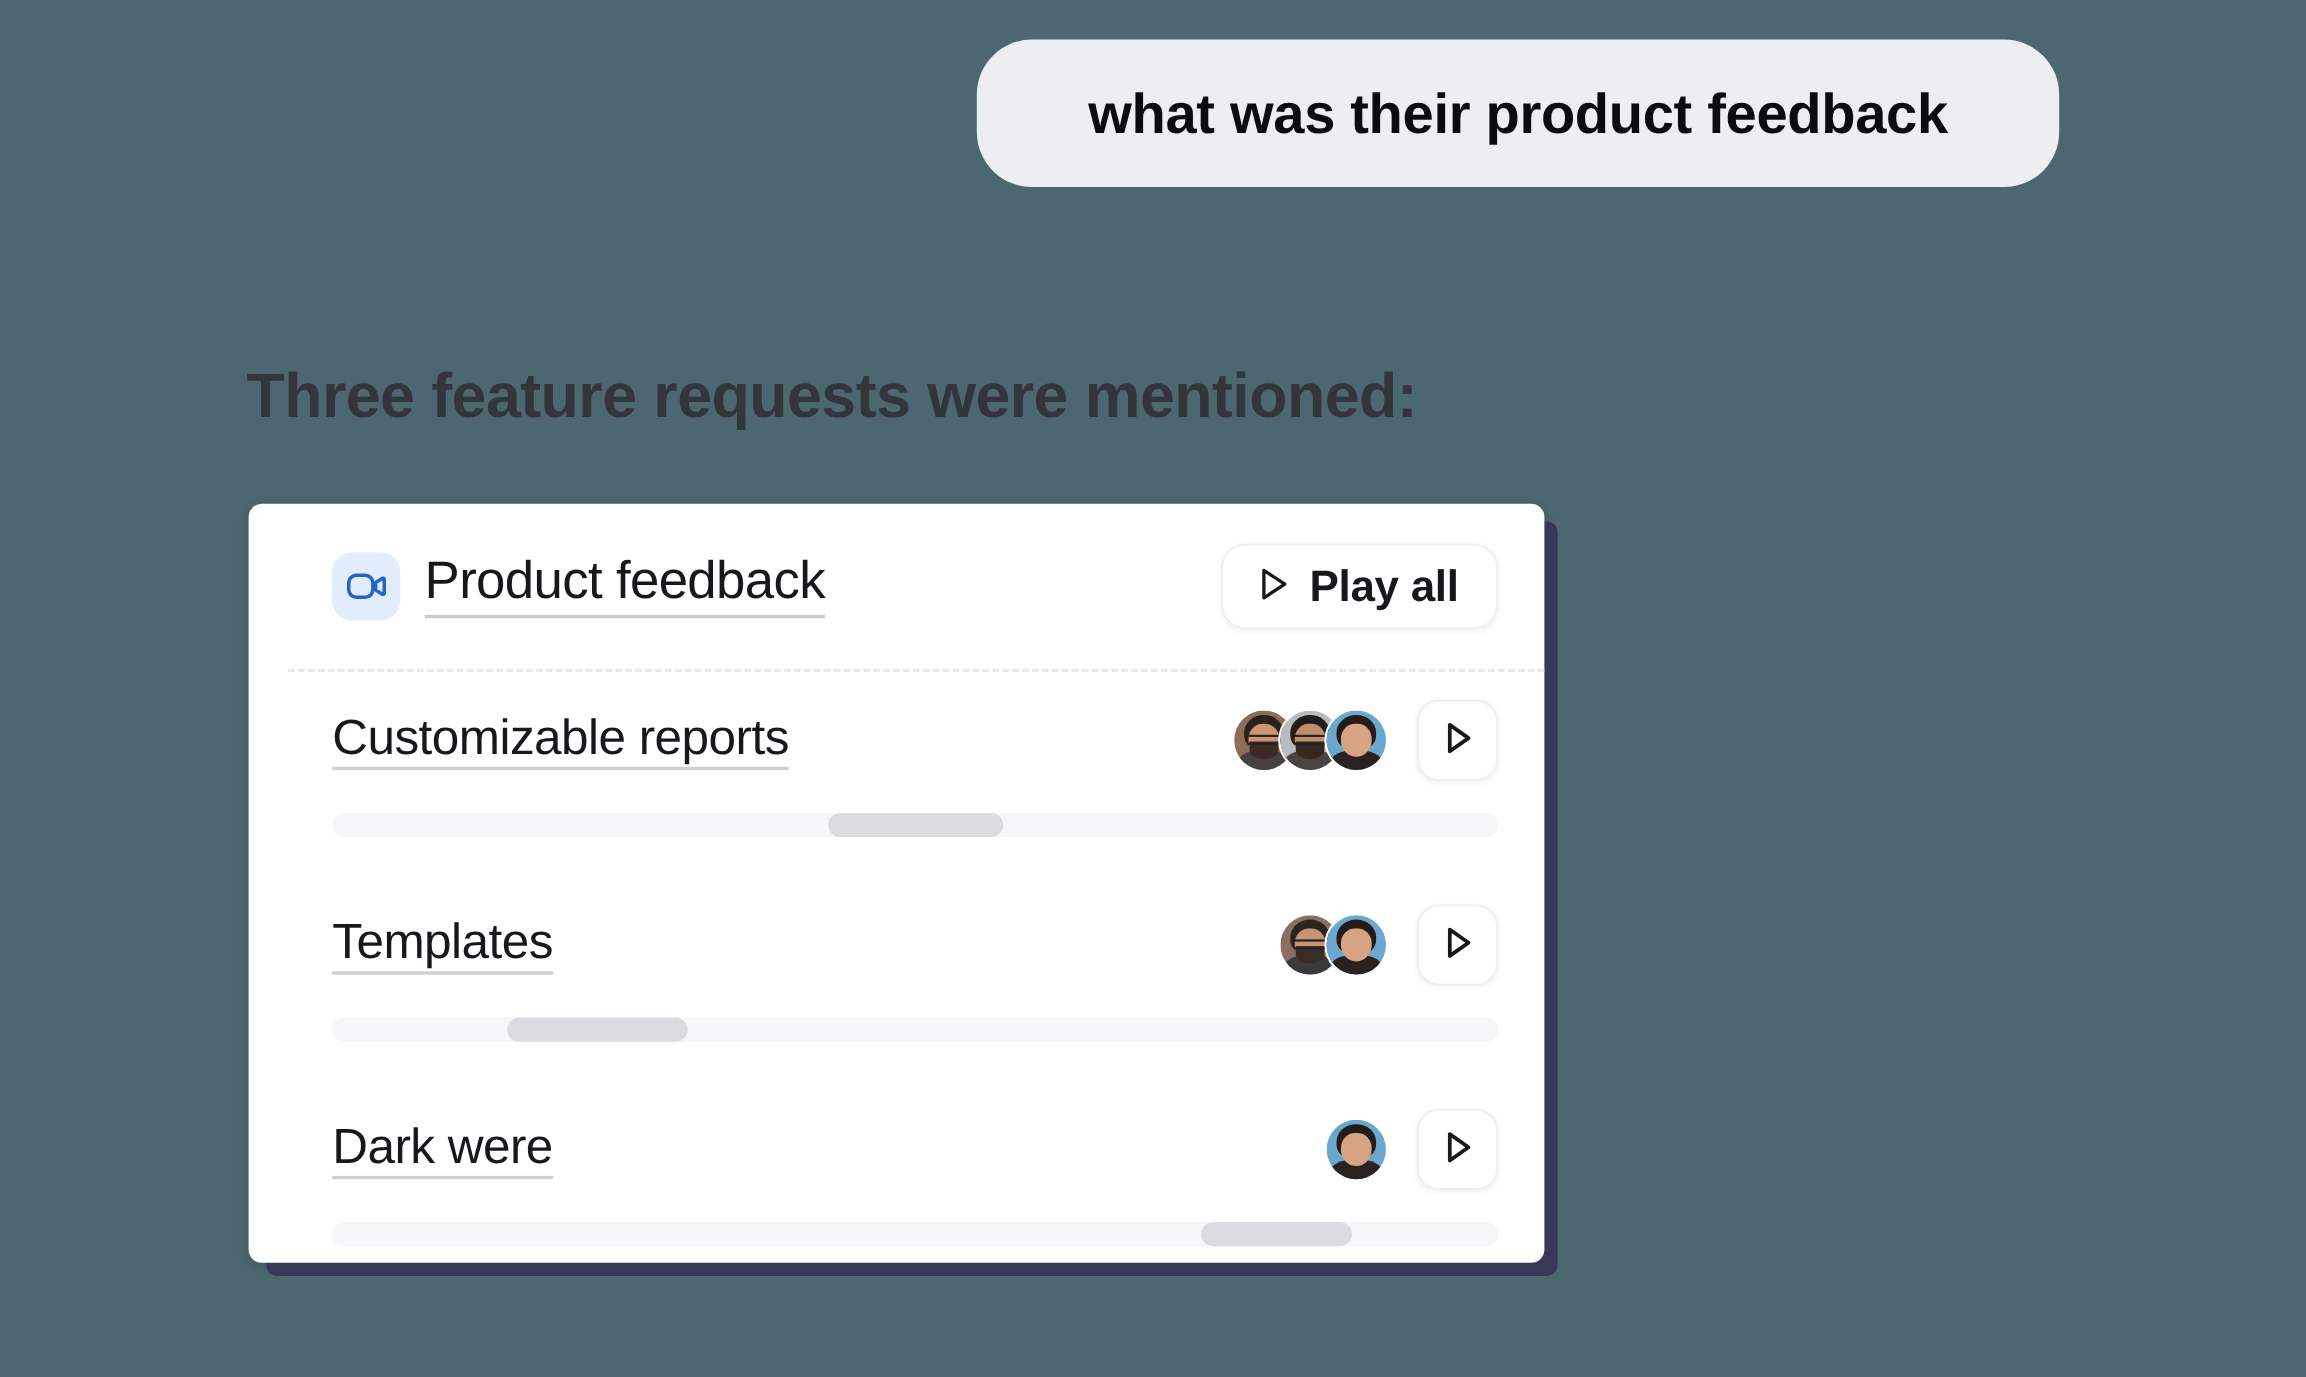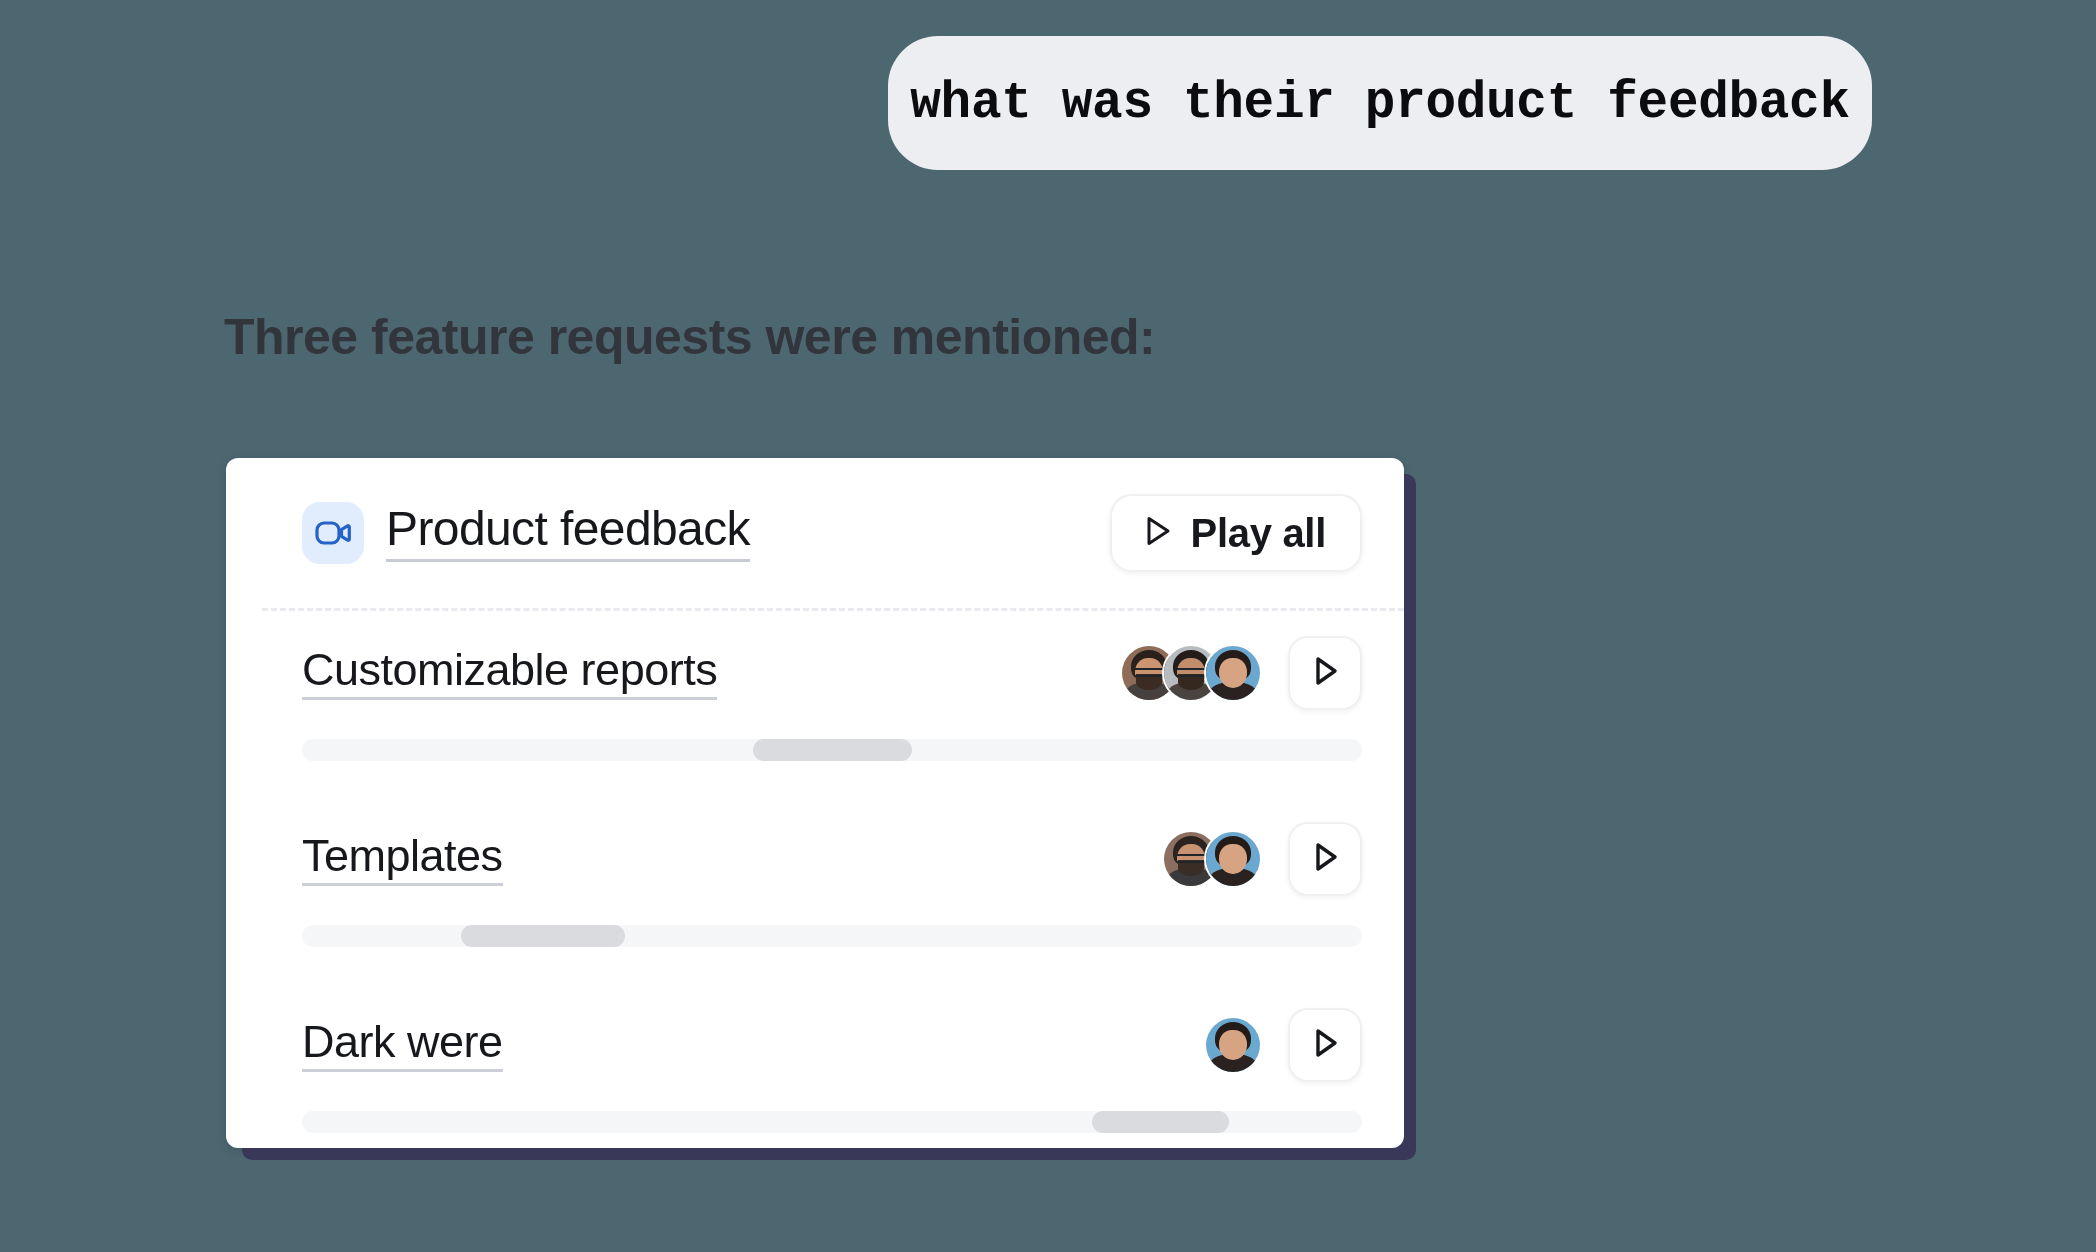--- a/index.html
+++ b/index.html
@@ -30,29 +30,28 @@
     justify-content: center;
     box-sizing: border-box;
     padding: 0 48px;
   }
   #chat-bubble .bubble-text {
     font-size: 51px;
     font-weight: 700;
     color: #0c0c0e;
     letter-spacing: -0.3px;
     white-space: nowrap;
-    font-family: Liberation Mono, monospace;
   }
 
   
   #answer-heading {
     position: absolute;
     left: 224px;
-    top: 308px;
-    font-size: 50px;
+    top: 327px;
+    font-size: 57px;
     font-weight: 700;
     color: #32353c;
     letter-spacing: -0.5px;
     white-space: nowrap;
   }
 
   
   #feedback-card {
     position: absolute;
     left: 226px;

